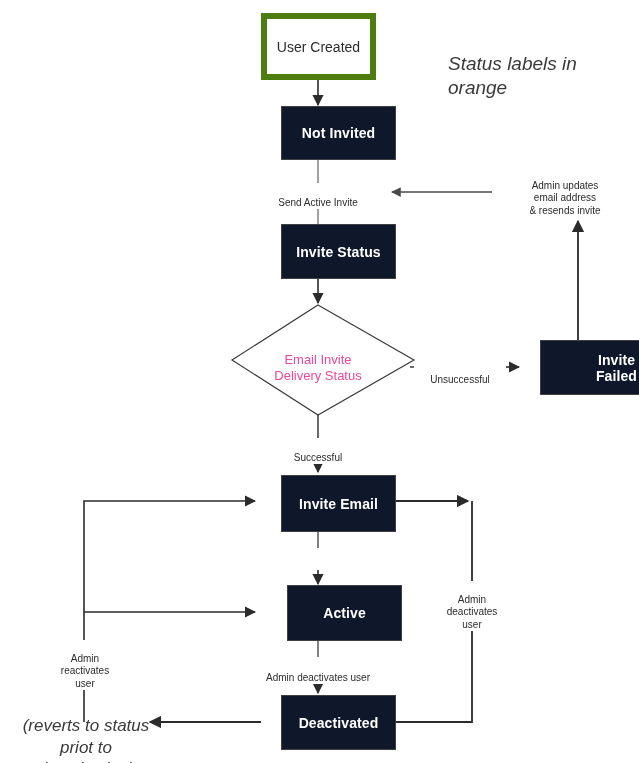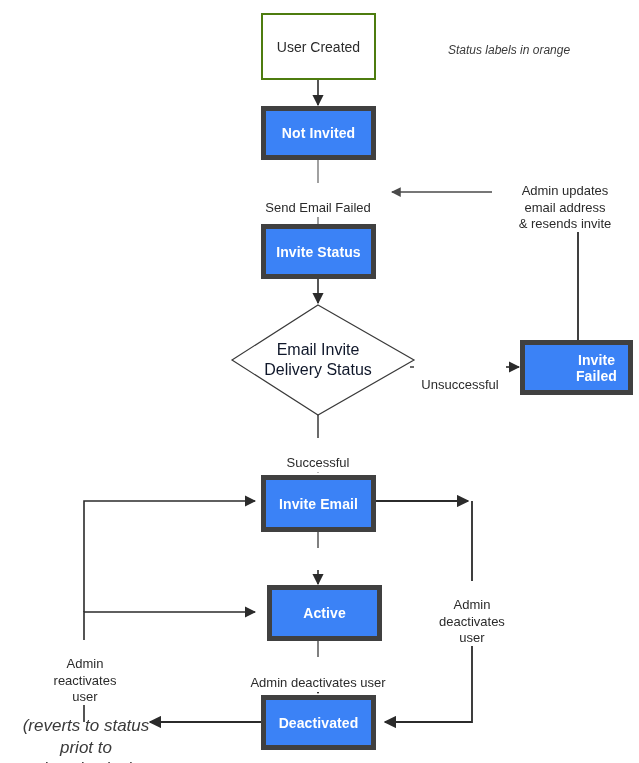--- a/index.html
+++ b/index.html
@@ -27,56 +27,58 @@
   .node {
     position: absolute;
     box-sizing: border-box;
     display: flex;
     align-items: center;
     justify-content: center;
     text-align: center;
     z-index: 3;
   }
   .node-status {
-    background: #3b82f6;
-    border: 5px solid #404040;
+    background: #0f172a;
+    border: 1px solid #404040;
     color: #FFFFFF;
     font-weight: bold;
     font-size: 14px;
     letter-spacing: .1px;
+    margin-left: 20px;
   }
   .node-start {
     background: #FFFFFF;
-    border: 2px solid #4d7c0f;
+    border: 6px solid #4d7c0f;
     color: #2B2B2B;
     font-size: 14px;
   }
   .node-decision {
     background: transparent;
-    color: #0f172a;
-    font-size: 16px;
+    color: #ec4899;
+    font-size: 13px;
     line-height: 1.25;
+    align-items: flex-end;
   }
   .diamond-label {
     position: relative;
     z-index: 4;
   }
   .edge-label {
     position: absolute;
-    font-size: 13px;
+    font-size: 10px;
     color: #2B2B2B;
     text-align: center;
     line-height: 1.25;
     z-index: 4;
     background: #ffffff;
     white-space: pre-line;
   }
   .note {
     position: absolute;
-    font-size: 12px;
+    font-size: 19px;
     font-style: italic;
     color: #3A3A3A;
     z-index: 4;
     white-space: pre-line;
     text-align: center;
     line-height: 1.25;
   }
   .note-small {
     font-size: 17px;
   }
@@ -156,21 +158,21 @@
 
   <div class="node node-status" style="left:267px; top:585px; width:115px; height:56px;">
     <span>Active</span>
   </div>
 
   <div class="node node-status" style="left:261px; top:695px; width:115px; height:55px;">
     <span>Deactivated</span>
   </div>
 
   <div class="edge-label" style="left:248px; top:184px; width:140px;">
-    <span>Send Email Failed</span>
+    <span>Send Active Invite</span>
   </div>
 
   <div class="edge-label" style="left:492px; top:167px; width:146px;">
     <span>Admin updates
 email address
 &amp; resends invite</span>
   </div>
 
   <div class="edge-label" style="left:414px; top:361px; width:92px;">
     <span>Unsuccessful</span>

